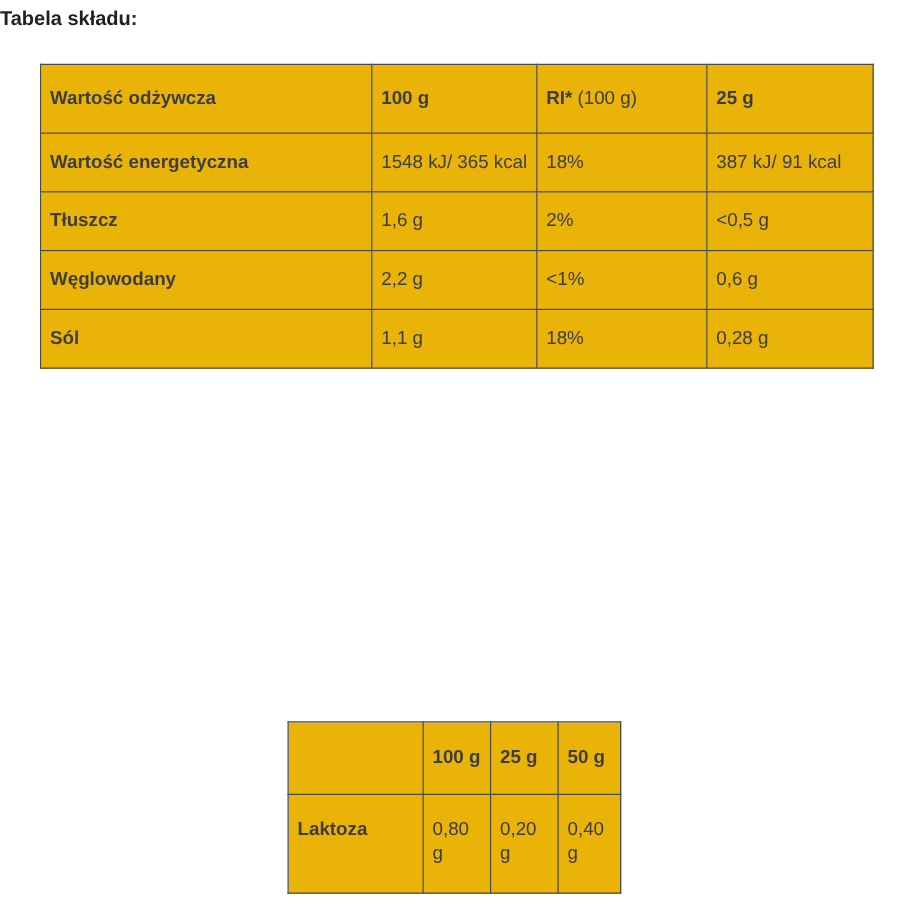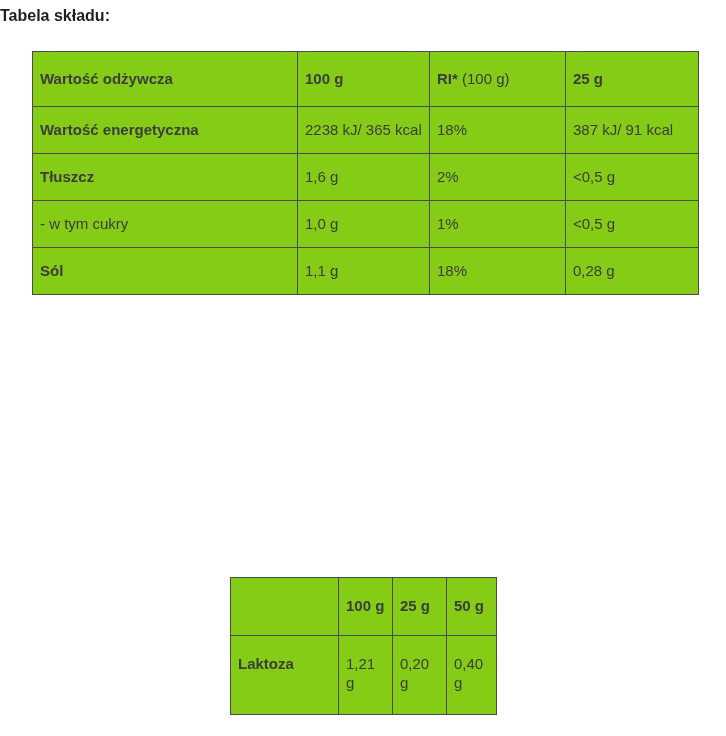--- a/index.html
+++ b/index.html
@@ -23,21 +23,21 @@
     border-collapse: collapse;
     table-layout: fixed;
     font-size: 15px;
     color: #3d3d3d;
   }
   td {
     border: 1px solid #4a4a4a;
     vertical-align: middle;
     padding: 2px 7px;
     line-height: 1.25;
-    background: #84cc16;
+    background: #eab308;
     margin-left: 11px;
   }
   .b { font-weight: bold; }
 
   
   .main-table { left: 32px; top: 51px; width: 666px; }
   .main-table col.c1 { width: 265px; }
   .main-table col.c2 { width: 132px; }
   .main-table col.c3 { width: 136px; }
   .main-table col.c4 { width: 133px; }
@@ -70,40 +70,40 @@
   <tbody>
     <tr class="hdr">
       <td><span class="b">Wartość odżywcza</span></td>
       <td><span class="b">100 g</span></td>
       <td><span class="b">RI*</span><span> (100 g)</span></td>
       <td><span class="b">25 g</span></td>
     </tr>
 
     <tr class="data">
       <td class="b">Wartość energetyczna</td>
-      <td>2238 kJ/ 365 kcal</td>
+      <td>1548 kJ/ 365 kcal</td>
       <td>18%</td>
       <td>387 kJ/ 91 kcal</td>
     </tr>
 
     <tr class="data">
       <td class="b">Tłuszcz</td>
       <td>1,6 g</td>
       <td>2%</td>
       <td>&lt;0,5 g</td>
     </tr>
 
 
+    <tr class="data">
+      <td class="b">Węglowodany</td>
+      <td>2,2 g</td>
+      <td>&lt;1%</td>
+      <td>0,6 g</td>
+    </tr>
 
-    <tr class="data">
-      <td>- w tym cukry</td>
-      <td>1,0 g</td>
-      <td>1%</td>
-      <td>&lt;0,5 g</td>
-    </tr>
 
 
     <tr class="data">
       <td class="b">Sól</td>
       <td>1,1 g</td>
       <td>18%</td>
       <td>0,28 g</td>
     </tr>
 
   </tbody>
@@ -118,18 +118,18 @@
     </colgroup>
   <tbody>
     <tr class="hdr">
       <td class="label-cell"></td>
       <td><span class="b">100 g</span></td>
       <td><span class="b">25 g</span></td>
       <td><span class="b">50 g</span></td>
     </tr>
     <tr class="data">
       <td class="b label-cell">Laktoza</td>
-      <td>1,21 g</td>
+      <td>0,80 g</td>
       <td>0,20 g</td>
       <td>0,40 g</td>
     </tr>
   </tbody>
 </table>
 
 </body></html>

